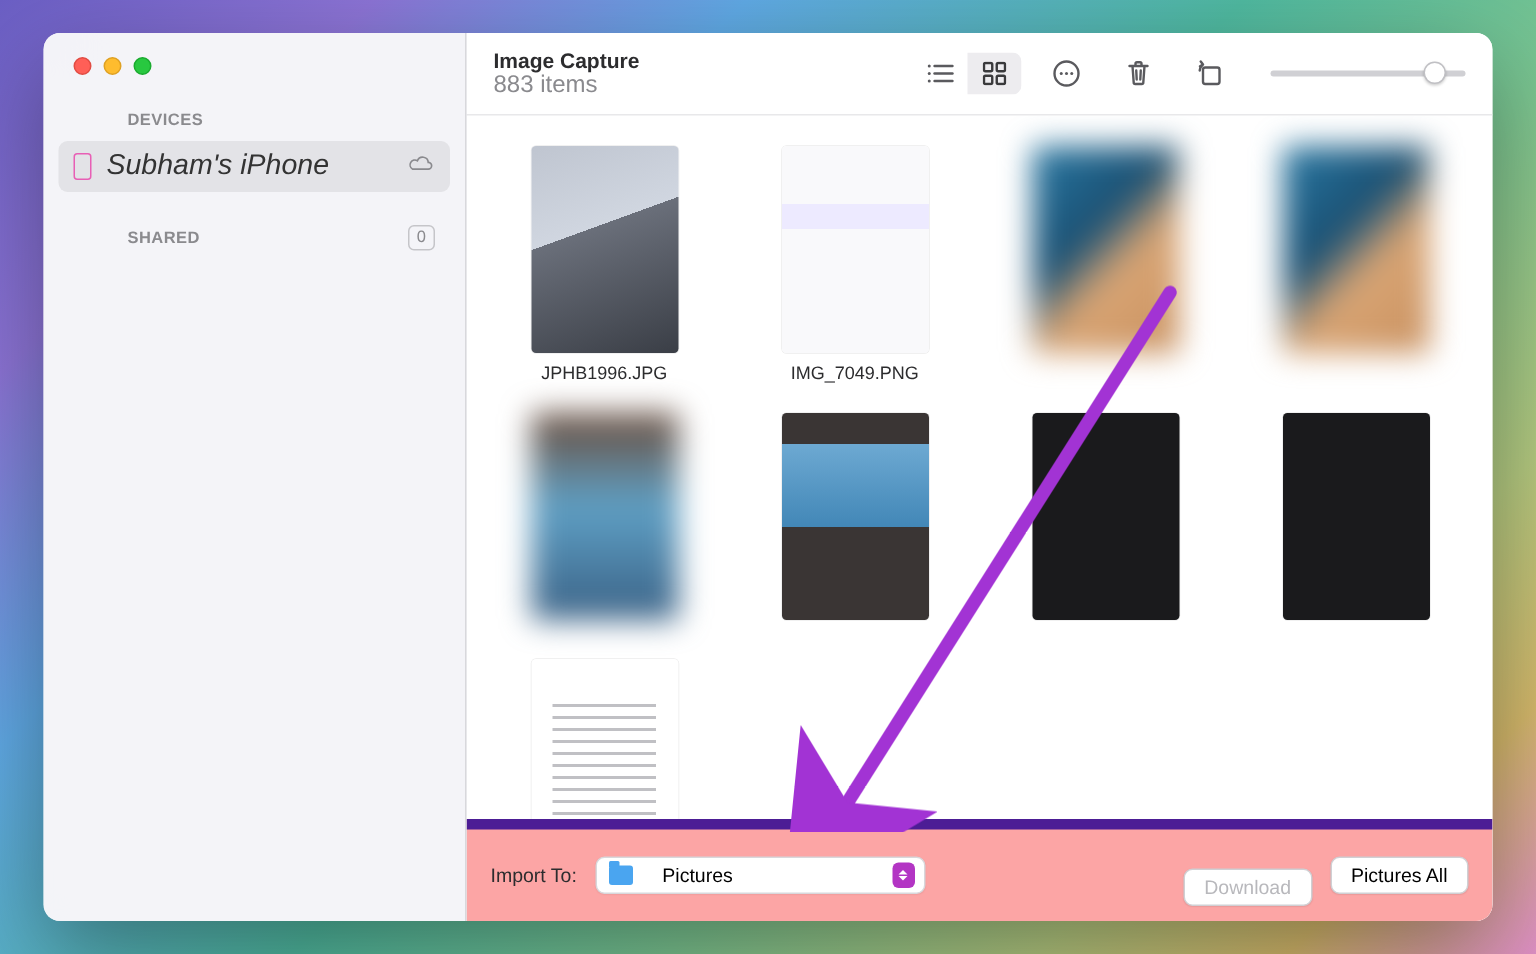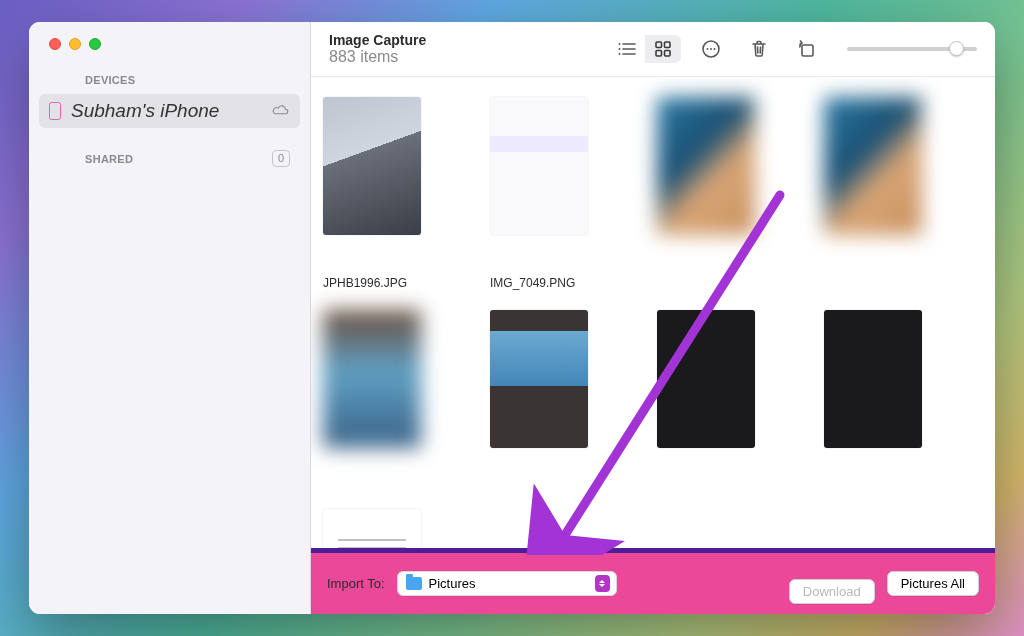--- a/index.html
+++ b/index.html
@@ -33,42 +33,42 @@
 .toolbar-btn { width: 36px; height: 28px; border-radius: 6px; display: flex; align-items: center; justify-content: center; color: #5a5a5e; }
 .toolbar-btn.active { background: #edecef; }
 .seg { display: flex; border-radius: 6px; overflow: hidden; }
 .seg .toolbar-btn { border-radius: 0; }
 
 .slider { width: 130px; height: 4px; background: #d0d0d4; border-radius: 2px; position: relative; margin-left: 10px; }
 .slider-thumb { position: absolute; width: 15px; height: 15px; border-radius: 50%; background: #fff; border: 0.5px solid #c0c0c4; box-shadow: 0 1px 2px rgba(0,0,0,0.2); top: -6px; right: 10%; }
 
 .content { flex: 1; overflow-y: auto; padding: 12px 8px; }
 .grid { display: grid; grid-template-columns: repeat(4, 1fr); gap: 4px 0; }
-.cell { display: flex; flex-direction: column; align-items: flex-start; padding: 8px 4px; gap: 35px; }
+.cell { display: flex; flex-direction: column; align-items: center; padding: 8px 4px; }
 .thumb { width: 98px; height: 138px; border-radius: 3px; background: #e5e5ea; box-shadow: 0 0 0 0.5px rgba(0,0,0,0.08); display: flex; align-items: center; justify-content: center; overflow: hidden; }
 .filename { font-size: 12px; color: #2c2c2e; margin-top: 6px; }
 
 
 .th-photo { background: linear-gradient(160deg,#bfc5d0 0%,#d0d6e0 40%,#6a6f7a 40%,#3a3e46 100%); }
 .th-ui1 { background: linear-gradient(#fff 0%,#fff 60%,#7a6ff0 60%,#7a6ff0 68%,#fff 68%); position: relative; }
 .th-ui1::before { content:''; position:absolute; top:14px; left:12px; right:12px; height:28px; background:#e9eef9; border-radius:3px; }
 .th-ui2 { background: linear-gradient(#f9f9fb 0%,#f9f9fb 28%,#edeaff 28%,#edeaff 40%,#f9f9fb 40%,#f9f9fb 100%); }
 .th-ui3 { background: #fff; position: relative; }
 .th-ui3::after { content:''; position:absolute; top:40px; left:14px; width:68px; height:52px; background: radial-gradient(circle at 30% 30%, #f7c95b, #ea7a5f 50%, #5fb89f); border-radius:50%; filter: blur(2px);}
 .th-ui4 { background: linear-gradient(#fff 0%,#fff 50%,#e5d9ff 50%,#e5d9ff 62%,#fff 62%); }
 .th-blur { filter: blur(10px); background: linear-gradient(135deg,#2a7aa5 0%,#1a5073 40%,#d9a574 60%, #c8905f 100%); }
 .th-blur2 { filter: blur(10px); background: linear-gradient(180deg,#6b4d3c 0%,#5fa0c5 45%,#3a6185 100%); }
 .th-dark { background: #1a1a1c; display:flex; align-items:center; justify-content:center; }
 .th-window { background: linear-gradient(180deg,#3a3534 0%,#3a3534 15%,#6da9d2 15%,#4287b7 55%,#3a3534 55%); }
 .th-text { background: #fff; }
 .th-text::before { content:''; display:block; width:70%; height:70%; margin:18% auto 0; background: repeating-linear-gradient(#c0c0c4 0, #c0c0c4 2px, transparent 2px, transparent 8px); }
 
-.bottom-bar { border-top: 5px solid #4c1d95; background: #ec4899; padding: 10px 16px; display: flex; align-items: center; gap: 12px; }
+.bottom-bar { border-top: 7px solid #4c1d95; background: #fca5a5; padding: 10px 16px; display: flex; align-items: center; gap: 12px; }
 .import-label { font-size: 13px; color: #2c2c2e; }
-.import-select { display: flex; align-items: center; gap: 7px; background: #fff; border: 0.5px solid #d8d8dc; border-radius: 6px; padding: 3px 6px 3px 8px; min-width: 220px; box-shadow: 0 0.5px 1px rgba(0,0,0,0.05); }
+.import-select { display: flex; align-items: center; gap: 20px; background: #fff; border: 0.5px solid #d8d8dc; border-radius: 6px; padding: 3px 6px 3px 8px; min-width: 220px; box-shadow: 0 0.5px 1px rgba(0,0,0,0.05); }
 .folder-icon { width: 16px; height: 13px; background: #4aa5f0; border-radius: 2px; position: relative; }
 .folder-icon::before { content:''; position:absolute; top:-3px; left:0; width:7px; height:4px; background:#4aa5f0; border-radius:1px 1px 0 0;}
 .select-text { font-size: 13px; flex:1; }
 .select-arrows { width: 15px; height: 17px; background: #b335c4; border-radius: 4px; display:flex; flex-direction:column; align-items:center; justify-content:center; gap:1px;}
 .select-arrows::before,.select-arrows::after { content:''; border-left:3px solid transparent; border-right:3px solid transparent; }
 .select-arrows::before { border-bottom:3.5px solid #fff; }
 .select-arrows::after { border-top:3.5px solid #fff; }
 
 .bottom-spacer { flex: 1; }
 .btn { font-size: 13px; padding: 4px 13px; border-radius: 6px; background: #fff; border: 0.5px solid #d0d0d4; box-shadow: 0 0.5px 1px rgba(0,0,0,0.08); }

